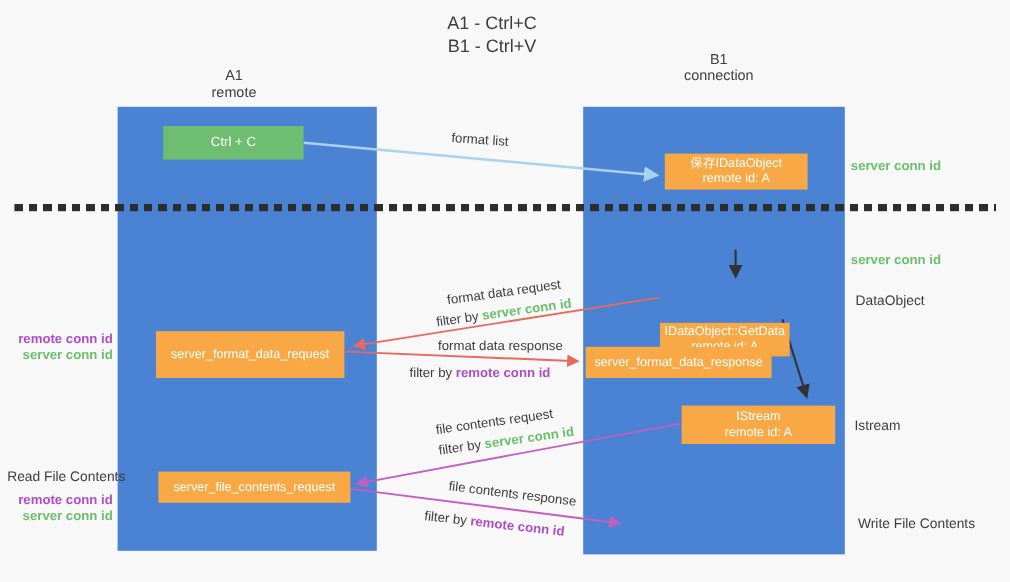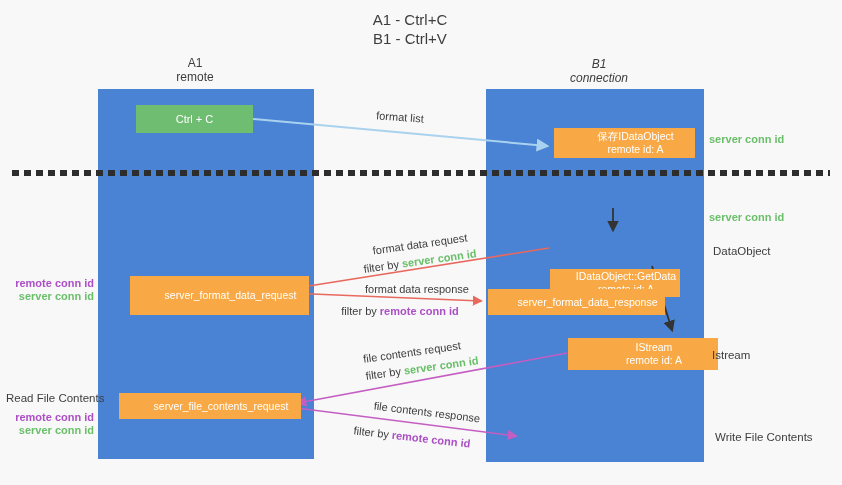--- a/index.html
+++ b/index.html
@@ -14,21 +14,21 @@
   .abs{position:absolute;}
   .title{left:320px;top:10px;width:180px;text-align:center;color:var(--text-dark);
          font-size:15px;line-height:19px;}
   .col-header{width:120px;text-align:center;color:var(--text-dark);font-size:12px;line-height:14px;}
   .column{background:var(--column-blue);}
   .divider{left:12px;top:170px;width:818px;height:6px;
            background:repeating-linear-gradient(90deg,var(--divider) 0 7px,transparent 7px 12px);}
   .box{color:#fff;display:flex;flex-direction:column;align-items:center;justify-content:center;
        text-align:center;font-size:10.5px;line-height:13px;}
   .box.green{background:var(--box-green);}
-  .box.orange{background:var(--box-orange);padding-left:22px;}
+  .box.orange{background:var(--box-orange);}
   .alabel{white-space:nowrap;font-size:11px;color:var(--text-dark);transform-origin:center;}
   .side{white-space:nowrap;font-size:11.5px;color:var(--text-dark);}
   .conn{font-size:11px;font-weight:bold;line-height:13px;white-space:nowrap;}
   .green-t{color:var(--text-green);font-weight:bold;}
   .purple-t{color:var(--text-purple);font-weight:bold;}
   .stack{width:88px;text-align:right;}
   svg.arrows{position:absolute;left:0;top:0;pointer-events:none;}
   .ln-blue{stroke:var(--arrow-lightblue);stroke-width:2;}
   .ln-red{stroke:var(--arrow-red);stroke-width:1.6;}
   .ln-mag{stroke:var(--arrow-magenta);stroke-width:1.6;}
@@ -43,21 +43,21 @@
 
   <div class="abs title">
     <div>A1 - Ctrl+C</div>
     <div>B1 - Ctrl+V</div>
   </div>
 
   <div class="abs col-header" style="left:135px;top:56px;">
     <div>A1</div>
     <div>remote</div>
   </div>
-  <div class="abs col-header" style="left:539px;top:57px;font-style:italic;">
+  <div class="abs col-header" style="left:539px;top:42px;">
     <div>B1</div>
     <div>connection</div>
   </div>
 
   <div class="abs column" style="left:98px;top:89px;width:216px;height:370px;"></div>
   <div class="abs column" style="left:486px;top:89px;width:218px;height:373px;"></div>
 
   <div class="abs divider"></div>
 
   <svg class="arrows" width="842" height="485">
@@ -98,21 +98,21 @@
   <div class="abs box orange" style="left:130px;top:276px;width:157px;height:39px;">
     <div>server_format_data_request</div>
   </div>
   <div class="abs box orange" style="left:488px;top:289px;width:155px;height:26px;">
     <div>server_format_data_response</div>
   </div>
   <div class="abs box orange" style="left:568px;top:338px;width:128px;height:32px;">
     <div>IStream</div>
     <div>remote id: A</div>
   </div>
-  <div class="abs box orange" style="left:119px;top:393px;width:160px;height:26px;">
+  <div class="abs box orange" style="left:132px;top:393px;width:160px;height:26px;">
     <div>server_file_contents_request</div>
   </div>
 
   <div class="abs alabel" style="left:400px;top:117px;transform:translate(-50%,-50%) rotate(4deg);">format list</div>
 
   <div class="abs alabel" style="left:420px;top:244px;transform:translate(-50%,-50%) rotate(-8deg);">format data request</div>
   <div class="abs alabel" style="left:420px;top:261px;transform:translate(-50%,-50%) rotate(-8deg);"><span>filter by</span> <span class="green-t">server conn id</span></div>
 
   <div class="abs alabel" style="left:417px;top:289px;transform:translate(-50%,-50%);">format data response</div>
   <div class="abs alabel" style="left:400px;top:311px;transform:translate(-50%,-50%);"><span>filter by</span> <span class="purple-t">remote conn id</span></div>

